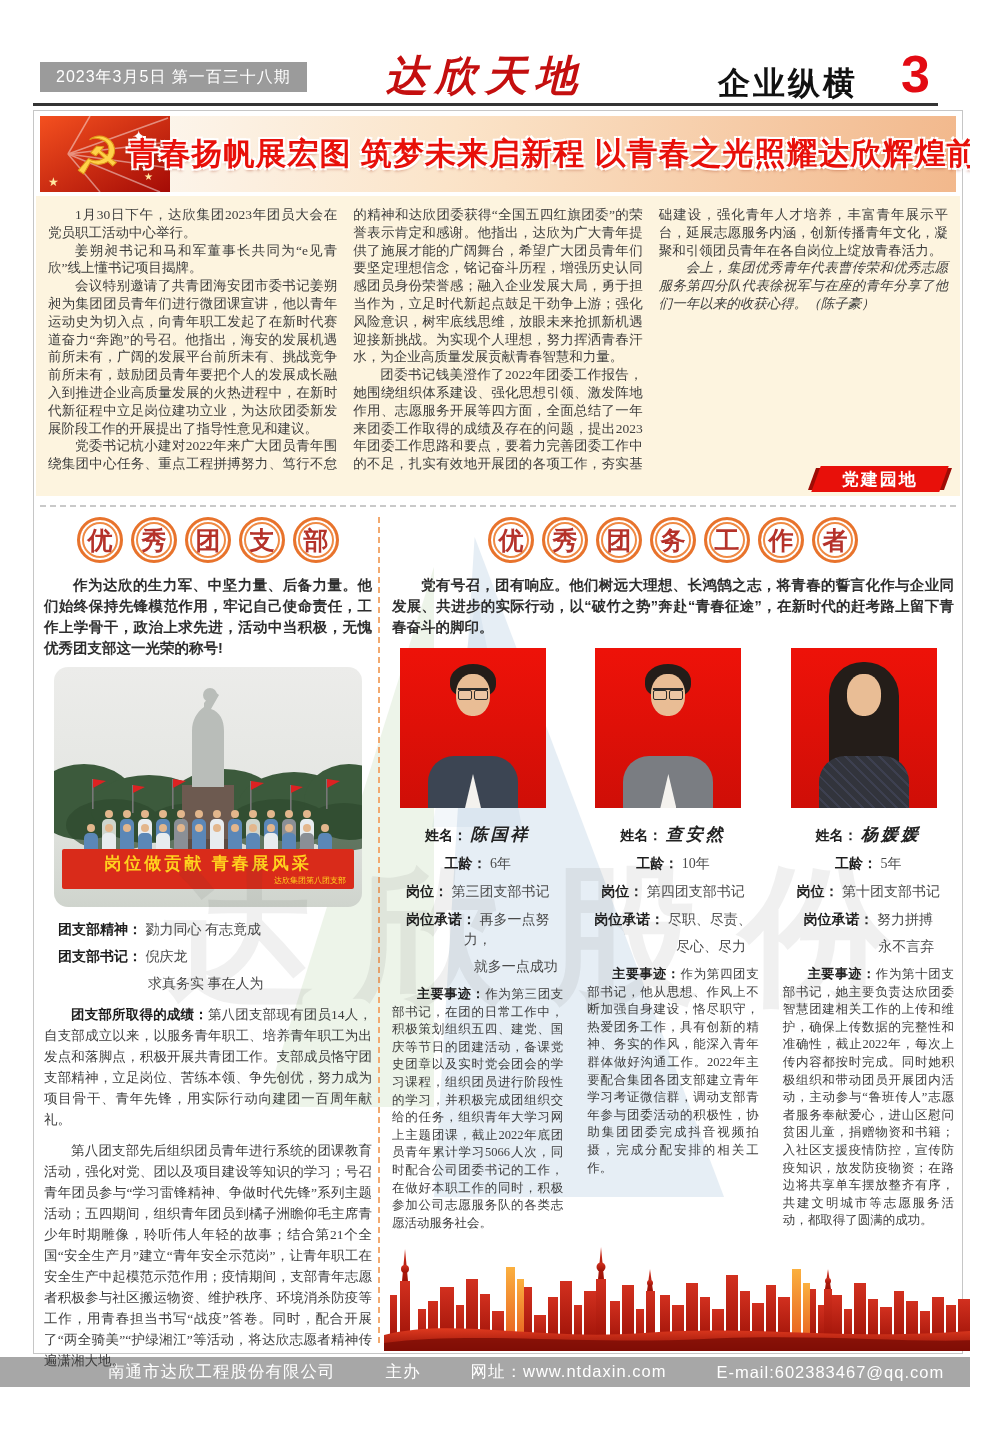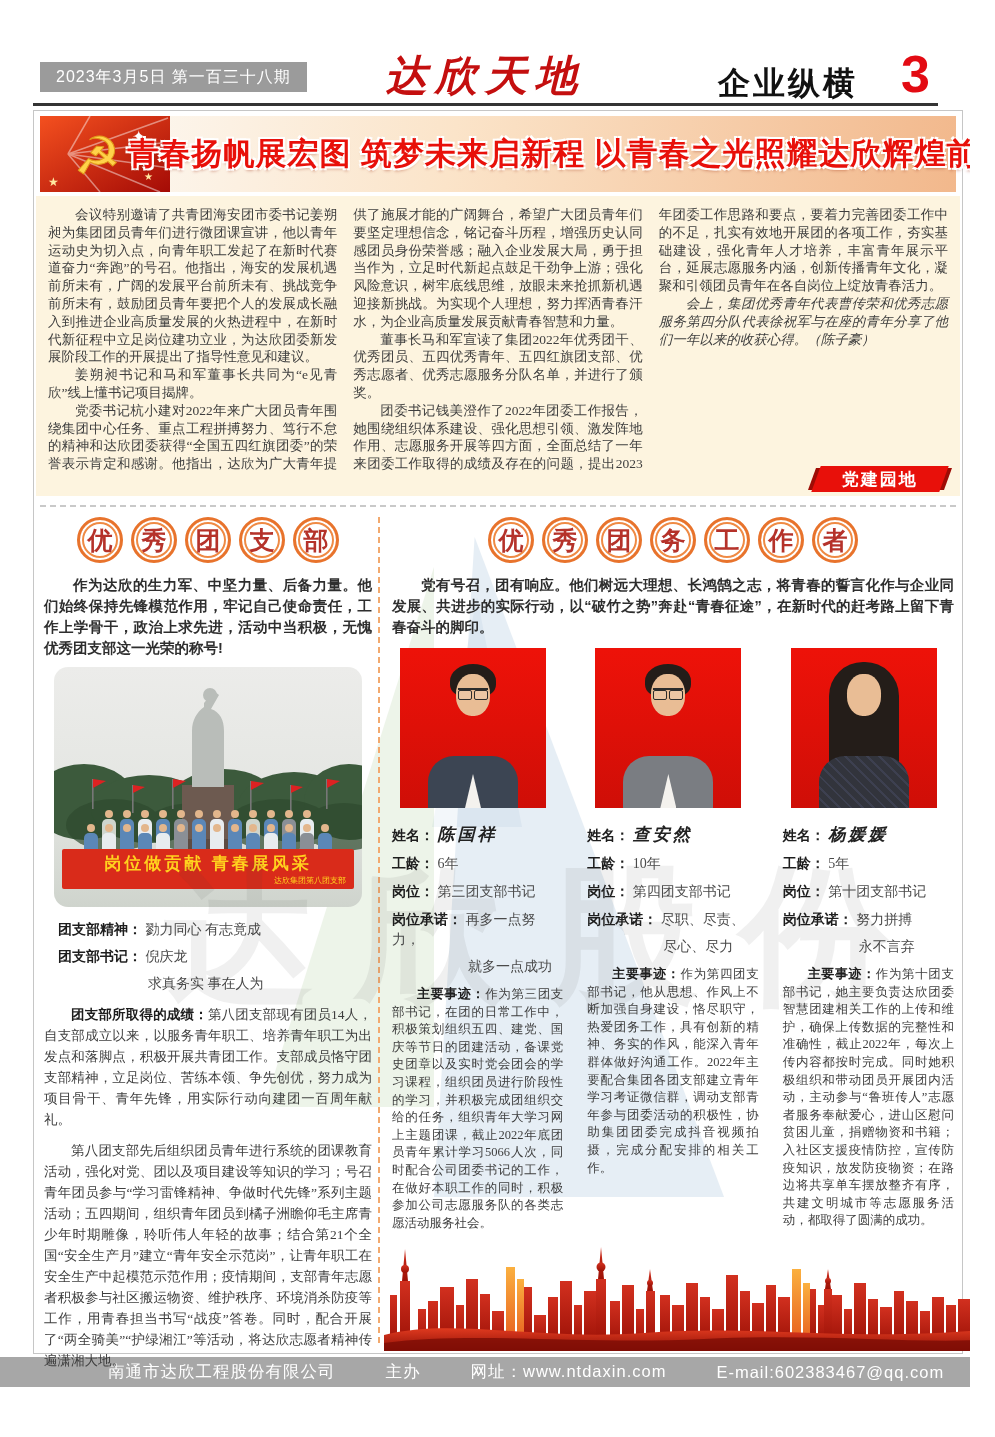--- a/index.html
+++ b/index.html
@@ -81,21 +81,21 @@
           background:linear-gradient(#ee1209,#cf0e07);}
   .p-hair{position:absolute;left:50px;top:16px;width:46px;height:34px;border-radius:50% 50% 40% 40%;background:#241d19;}
   .p-hair.long{left:38px;top:14px;width:70px;height:120px;border-radius:34px 34px 14px 14px;}
   .p-face{position:absolute;left:56px;top:26px;width:34px;height:42px;border-radius:46%;background:#e9bd95;}
   .p-glasses{position:absolute;left:58px;top:40px;width:30px;height:8px;
           border-top:2px solid #2c2c2c;display:flex;justify-content:space-between;}
   .p-glasses b{width:12px;height:8px;border:1.5px solid #2c2c2c;border-radius:2px;background:rgba(255,255,255,.15);}
   .p-body{position:absolute;left:28px;bottom:0;width:90px;height:52px;border-radius:26px 26px 0 0;}
   .p-shirt{position:absolute;left:65px;bottom:0;width:16px;height:34px;background:#f4f2ee;
           clip-path:polygon(50% 0,100% 100%,0 100%);}
-  .prow{font-size:14px;line-height:20px;margin:7px 0;}
+  .prow{font-size:14px;line-height:20px;margin:7px 0;text-align:center;}
   .pname{font-family:"DejaVu Serif",serif;font-weight:bold;font-style:italic;font-size:17px;letter-spacing:3px;color:#222;}
   .ppromise2{margin-left:76px;}
   .deeds{font-size:12.5px;line-height:17.6px;text-align:justify;text-indent:2em;color:#3e3e3e;margin:8px 0 0;}
   .deeds .lab{font-size:13px;}
   .skyline{position:absolute;left:350px;right:4px;bottom:2px;height:112px;z-index:1;}
   
   .footer{position:absolute;left:0;right:0;top:1357px;height:30px;background:#a7a7a7;display:flex;
           align-items:center;padding-left:108px;gap:50px;color:#fff;
           font-family:"Liberation Sans",sans-serif;font-size:16.5px;letter-spacing:1px;}
 </style>
@@ -131,24 +131,24 @@
         </g>
         <text x="34" y="58" font-size="52" fill="#ffd24a" stroke="#e09a1a" stroke-width="1">☭</text>
         <text x="92" y="26" font-size="16" fill="#ffffff">✦</text>
         <text x="8" y="70" font-size="12" fill="#ffe9a0">★</text>
         <text x="104" y="64" font-size="10" fill="#ffe9a0">★</text>
       </svg>
       <div class="headline">青春扬帆展宏图  筑梦未来启新程  以青春之光照耀达欣辉煌前景</div>
     </div>
 
     <div class="article">
+      <p>1月30日下午，达欣集团2023年团员大会在党员职工活动中心举行。</p>
+      <p>姜朔昶书记和马和军董事长共同为“e见青欣”线上懂书记项目揭牌。</p>
       <p>会议特别邀请了共青团海安团市委书记姜朔昶为集团团员青年们进行微团课宣讲，他以青年运动史为切入点，向青年职工发起了在新时代赛道奋力“奔跑”的号召。他指出，海安的发展机遇前所未有，广阔的发展平台前所未有、挑战竞争前所未有，鼓励团员青年要把个人的发展成长融入到推进企业高质量发展的火热进程中，在新时代新征程中立足岗位建功立业，为达欣团委新发展阶段工作的开展提出了指导性意见和建议。</p>
-      <p>姜朔昶书记和马和军董事长共同为“e见青欣”线上懂书记项目揭牌。</p>
       <p>党委书记杭小建对2022年来广大团员青年围绕集团中心任务、重点工程拼搏努力、笃行不怠的精神和达欣团委获得“全国五四红旗团委”的荣誉表示肯定和感谢。他指出，达欣为广大青年提供了施展才能的广阔舞台，希望广大团员青年们要坚定理想信念，铭记奋斗历程，增强历史认同感团员身份荣誉感；融入企业发展大局，勇于担当作为，立足时代新起点鼓足干劲争上游；强化风险意识，树牢底线思维，放眼未来抢抓新机遇迎接新挑战。为实现个人理想，努力挥洒青春汗水，为企业高质量发展贡献青春智慧和力量。</p>
-      <p>董事长马和军宣读了集团2022年优秀团干、优秀团员、五四优秀青年、五四红旗团支部、优秀志愿者、优秀志愿服务分队名单，并进行了颁奖。</p>
       <p>团委书记钱美澄作了2022年团委工作报告，她围绕组织体系建设、强化思想引领、激发阵地作用、志愿服务开展等四方面，全面总结了一年来团委工作取得的成绩及存在的问题，提出2023年团委工作思路和要点，要着力完善团委工作中的不足，扎实有效地开展团的各项工作，夯实基础建设，强化青年人才培养，丰富青年展示平台，延展志愿服务内涵，创新传播青年文化，凝聚和引领团员青年在各自岗位上绽放青春活力。</p>
       <p class="byline">会上，集团优秀青年代表曹传荣和优秀志愿服务第四分队代表徐祝军与在座的青年分享了他们一年以来的收获心得。（陈子豪）</p>
     </div>
     <div class="tag">
       <span>党建园地</span>
     </div>
     <div class="hr-dashed"></div>
 
     <div class="bottom">
 

